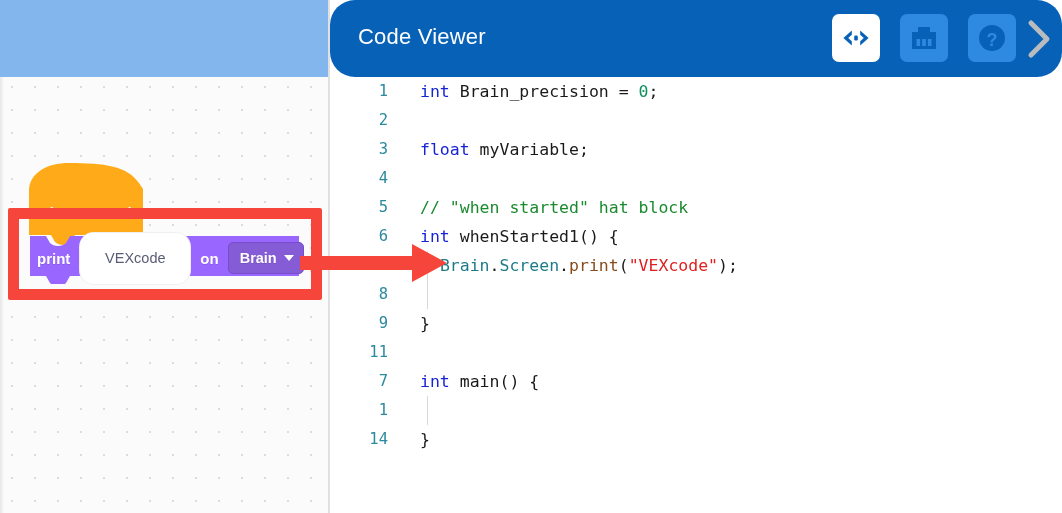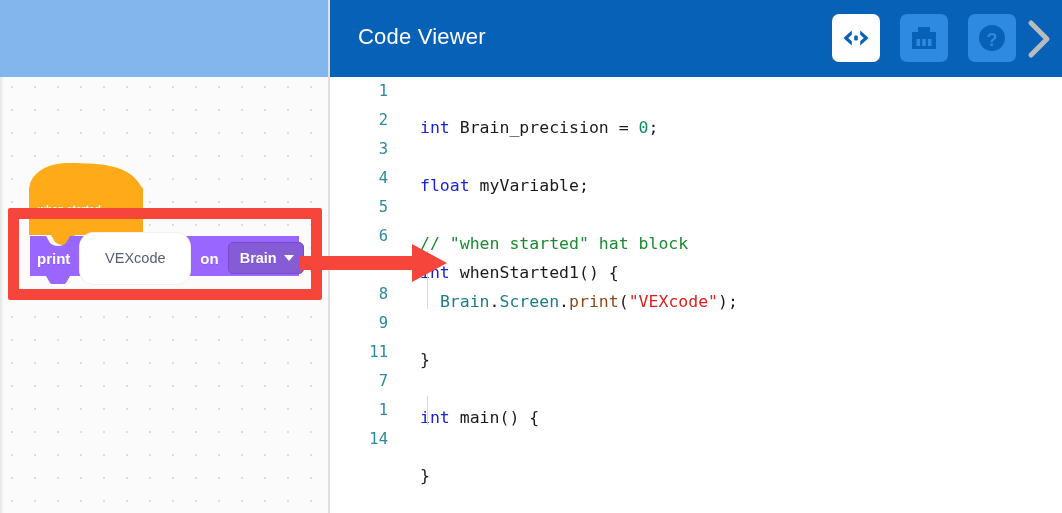--- a/index.html
+++ b/index.html
@@ -68,21 +68,21 @@
   #hat-block .hat-shape {
     position: absolute;
     inset: 0;
   }
   #hat-block .hat-label {
     position: absolute;
     left: 9px;
     top: 41px;
     width: 100px;
     color: #ffffff;
-    font-size: 10px;
+    font-size: 15px;
     font-weight: 700;
     letter-spacing: 0.1px;
     text-shadow: 0 1px 0 rgba(0,0,0,0.10);
     white-space: nowrap;
   }
 
   
   #print-block {
     position: absolute;
     left: 26px;
@@ -198,20 +198,21 @@
     overflow: hidden;
   }
   #code-header {
     position: absolute;
     left: 0; top: 0;
     width: 732px;
     height: 77px;
     background: #0761b7;
     display: flex;
     align-items: center;
+    border-radius: 25px;
   }
   #code-title {
     position: absolute;
     left: 28px;
     top: 24px;
     color: #ffffff;
     font-size: 22px;
     font-weight: 400;
     letter-spacing: 0.2px;
     white-space: nowrap;
@@ -272,21 +273,20 @@
     width: 58px;
     text-align: right;
     color: #2b8a9e;
     font-size: 15.5px;
   }
   .lc {
     position: absolute;
     left: 90px;
     top: 0;
     color: #1a1a1a;
-    margin-top: 36px;
   }
   .tok-kw   { color: #1723d6; }
   .tok-cmt  { color: #1a8a2e; }
   .tok-ns   { color: #1d7b87; }
   .tok-fn   { color: #8a4b1a; }
   .tok-str  { color: #e02020; }
   .tok-num  { color: #0e8f5e; }
   .tok-pl   { color: #1a1a1a; }
 
   

